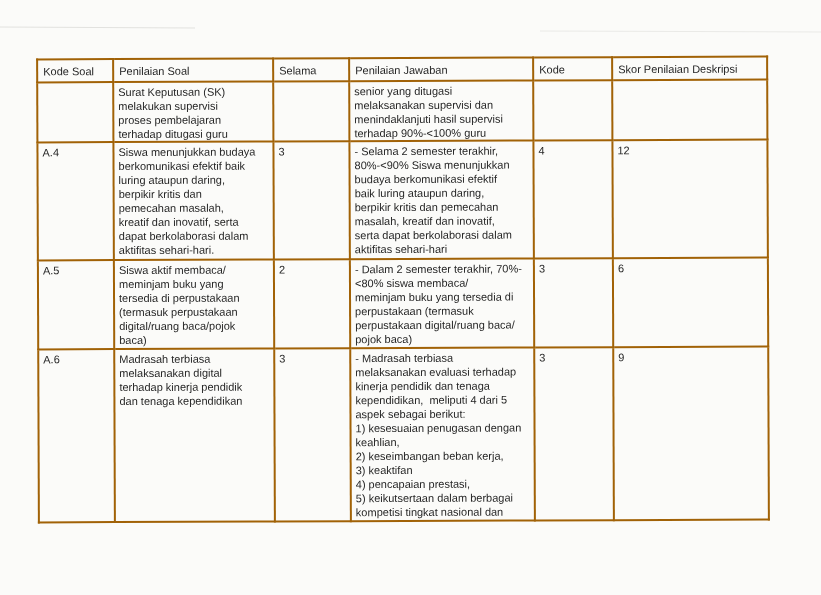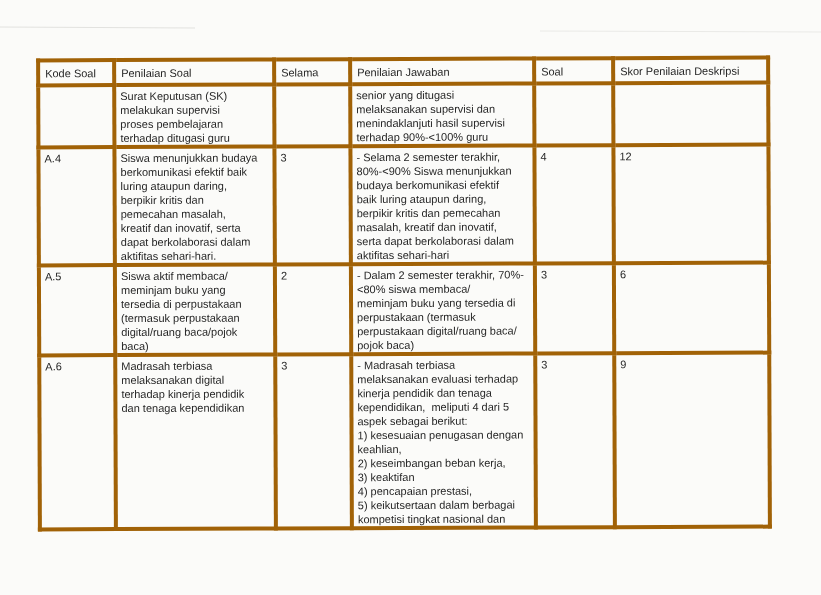--- a/index.html
+++ b/index.html
@@ -37,21 +37,21 @@
     transform: rotate(-0.22deg);
     transform-origin: center center;
   }
   table.doc-table {
     border-collapse: collapse;
     table-layout: fixed;
     width: 730px;
     background: transparent;
   }
   table.doc-table td, table.doc-table th {
-    border: 4px solid #a16207;
+    border: 2px solid #a16207;
     vertical-align: top;
     text-align: left;
     font-size: 11px;
     line-height: 14px;
     font-weight: normal;
     padding: 2px 4px 0 4px;
     white-space: pre-wrap;
     overflow: hidden;
     word-wrap: break-word;
   }
@@ -90,21 +90,21 @@
       <col class="c-djwb">
         <col class="c-bobot">
         <col class="c-skor">
     </colgroup>
     <tbody>
       <tr class="header-row">
         <th>Kode Soal</th>
         <th>Penilaian Soal</th>
         <th>Selama</th>
         <th>Penilaian Jawaban</th>
-        <th>Soal</th>
+        <th>Kode</th>
         <th>Skor Penilaian Deskripsi</th>
       </tr>
 
       <tr class="r-cont">
         <td></td>
         <td>Surat Keputusan (SK)
 melakukan supervisi
 proses pembelajaran
 terhadap ditugasi guru</td>
         <td></td>

